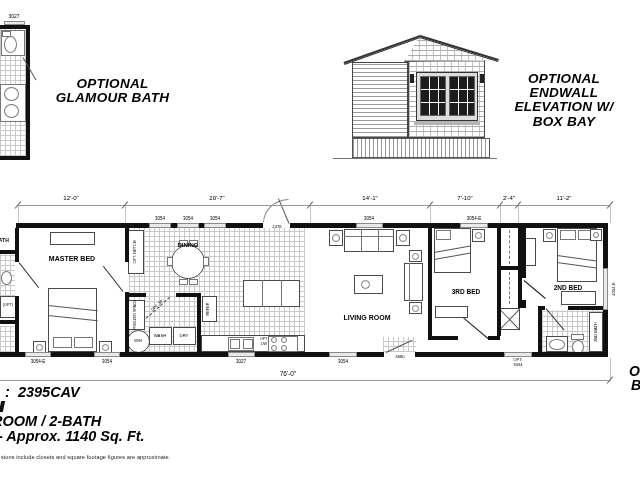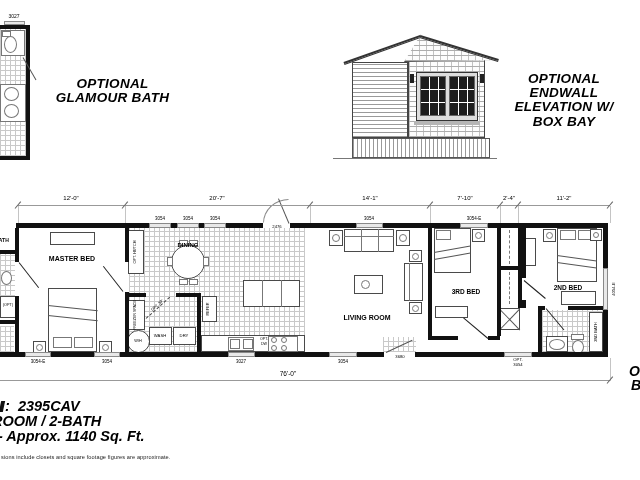--- a/index.html
+++ b/index.html
@@ -8,21 +8,21 @@
   #canvas > div{position:absolute}
   #plan-layer{left:0;top:0;width:640px;height:480px}
   #plan-layer > div{position:absolute;box-sizing:border-box}
 
   .heading{font-weight:bold;font-style:italic;text-align:center;white-space:pre-line;
            line-height:1.05;font-size:13.5px;letter-spacing:.3px}
   #h-glam{left:30px;top:77px;width:165px}
   #h-end{left:490px;top:72px;width:148px}
 
   .tb{font-weight:bold;font-style:italic;font-size:14.5px;white-space:pre}
-  #tb1{left:5px;top:398px}
+  #tb1{left:5px;top:384px}
   #tb2{left:-8px;top:413px}
   #tb3{left:-2px;top:428px}
   #tb1frag{left:0;top:401px;width:4px;height:11px;background:#111;transform:skewX(-12deg)}
   #disc{left:1px;top:454px;font-size:5.6px;color:#222;letter-spacing:.1px}
   .frag{font-weight:bold;font-style:italic;font-size:14px}
   #fragO{left:629px;top:363px}
   #fragB{left:631px;top:377px}
 
   
   .lbl{white-space:pre;line-height:1;text-align:center}

